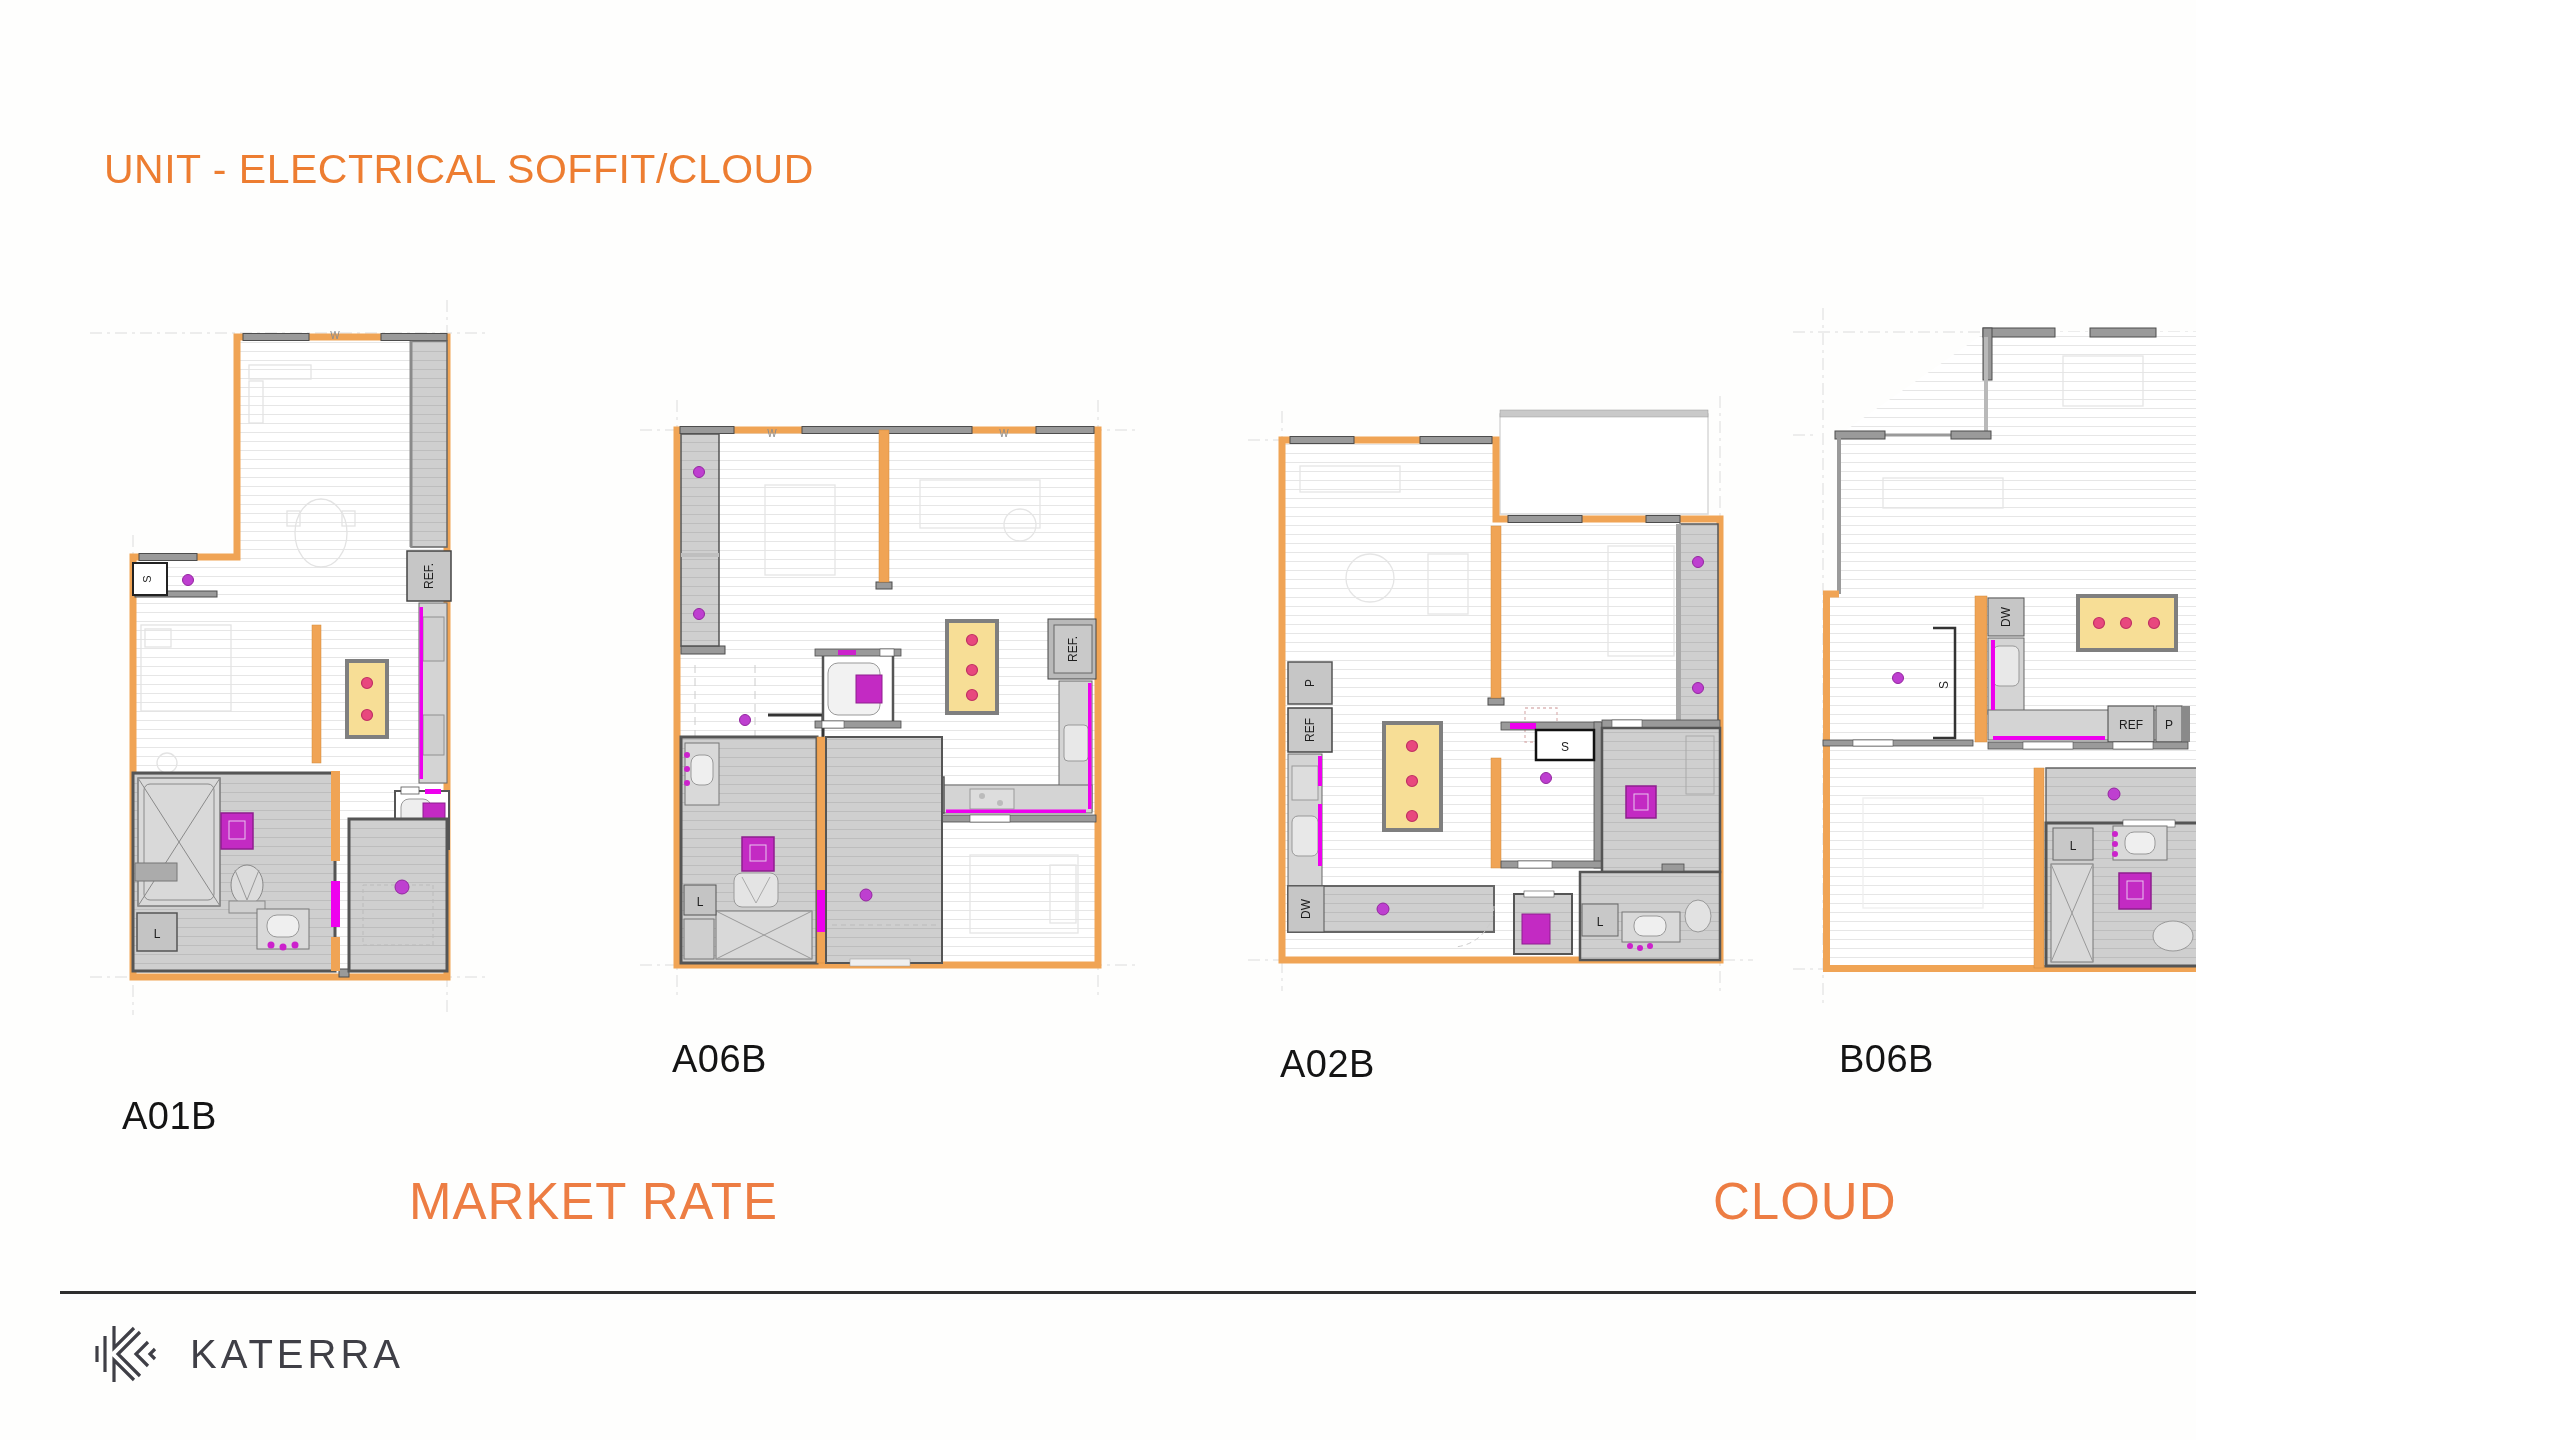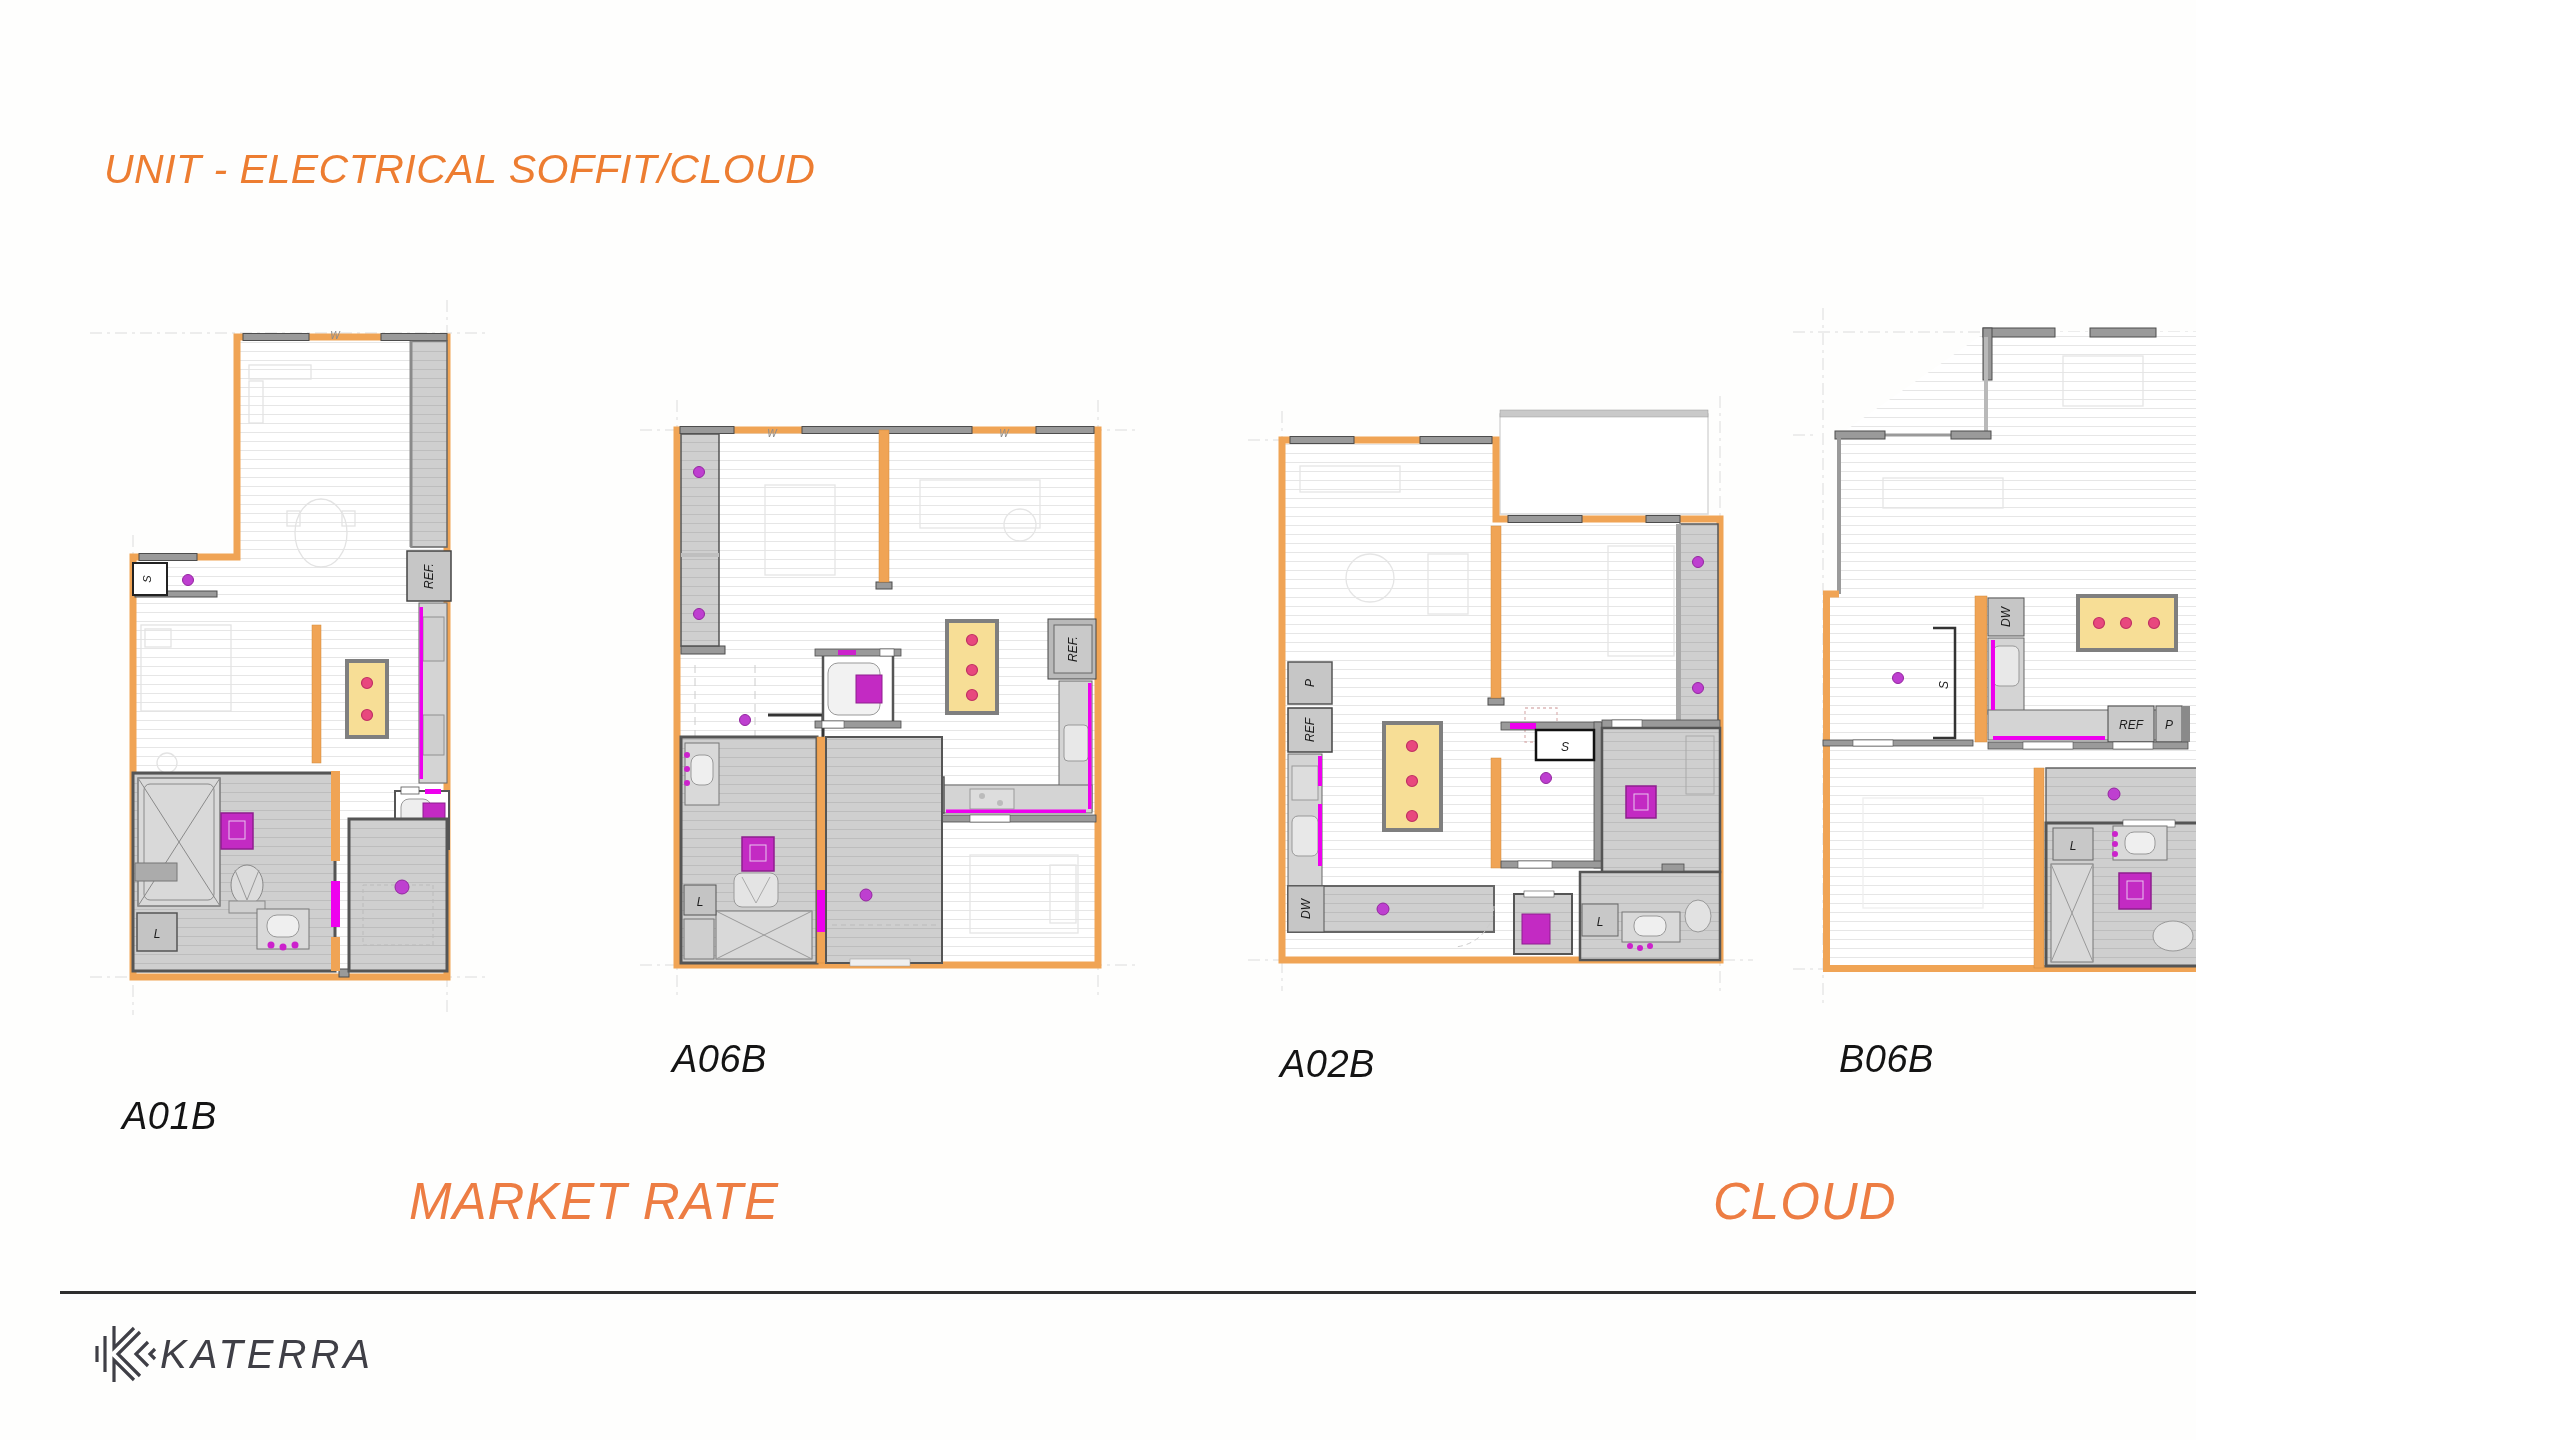--- a/index.html
+++ b/index.html
@@ -1,24 +1,24 @@
 <!DOCTYPE html>
 <html><head>
 <meta charset="utf-8">
 <style>
   html,body{margin:0;padding:0;background:#fff;}
   #slide{position:relative;width:2196px;height:1440px;background:#FEFEFD;overflow:hidden;
-         font-family:"Liberation Sans", sans-serif;font-style:italic;}
+         font-family:"Liberation Sans", sans-serif;}
   .title{position:absolute;left:104px;top:146px;font-size:41px;letter-spacing:.5px;color:#ED7D31;}
   .plan{position:absolute;}
   svg{overflow:visible;display:block;}
   .plan-name{position:absolute;font-size:38px;color:#141414;letter-spacing:.5px;}
   .section-label{position:absolute;font-size:51px;color:#ED7D43;letter-spacing:1px;}
   .footer-divider{position:absolute;left:60px;top:1291px;width:2500px;height:3px;background:#2E2E2E;}
-  .logo{position:absolute;left:94px;top:1322px;display:flex;align-items:center;gap:0;}
+  .logo{position:absolute;left:94px;top:1322px;display:flex;align-items:center;gap:30px;}
   .logo-text{font-size:40px;font-weight:500;letter-spacing:4px;color:#3F3F46;}
   text{font-family:"Liberation Sans", sans-serif;}
   .lbl{fill:#1d1d1d;}
   .wlbl{fill:#8C8C8C;}
 </style>
 </head>
 <body>
 
 <div id="slide">
 

